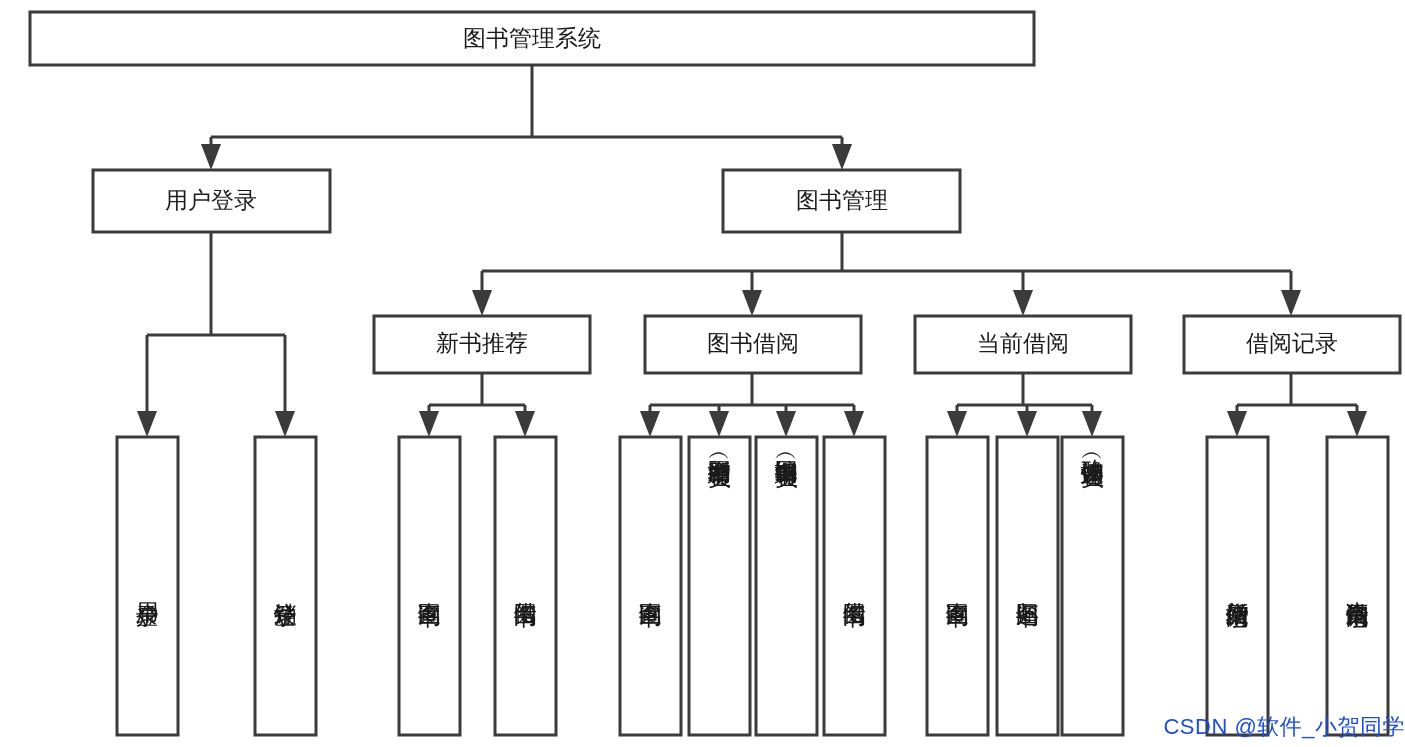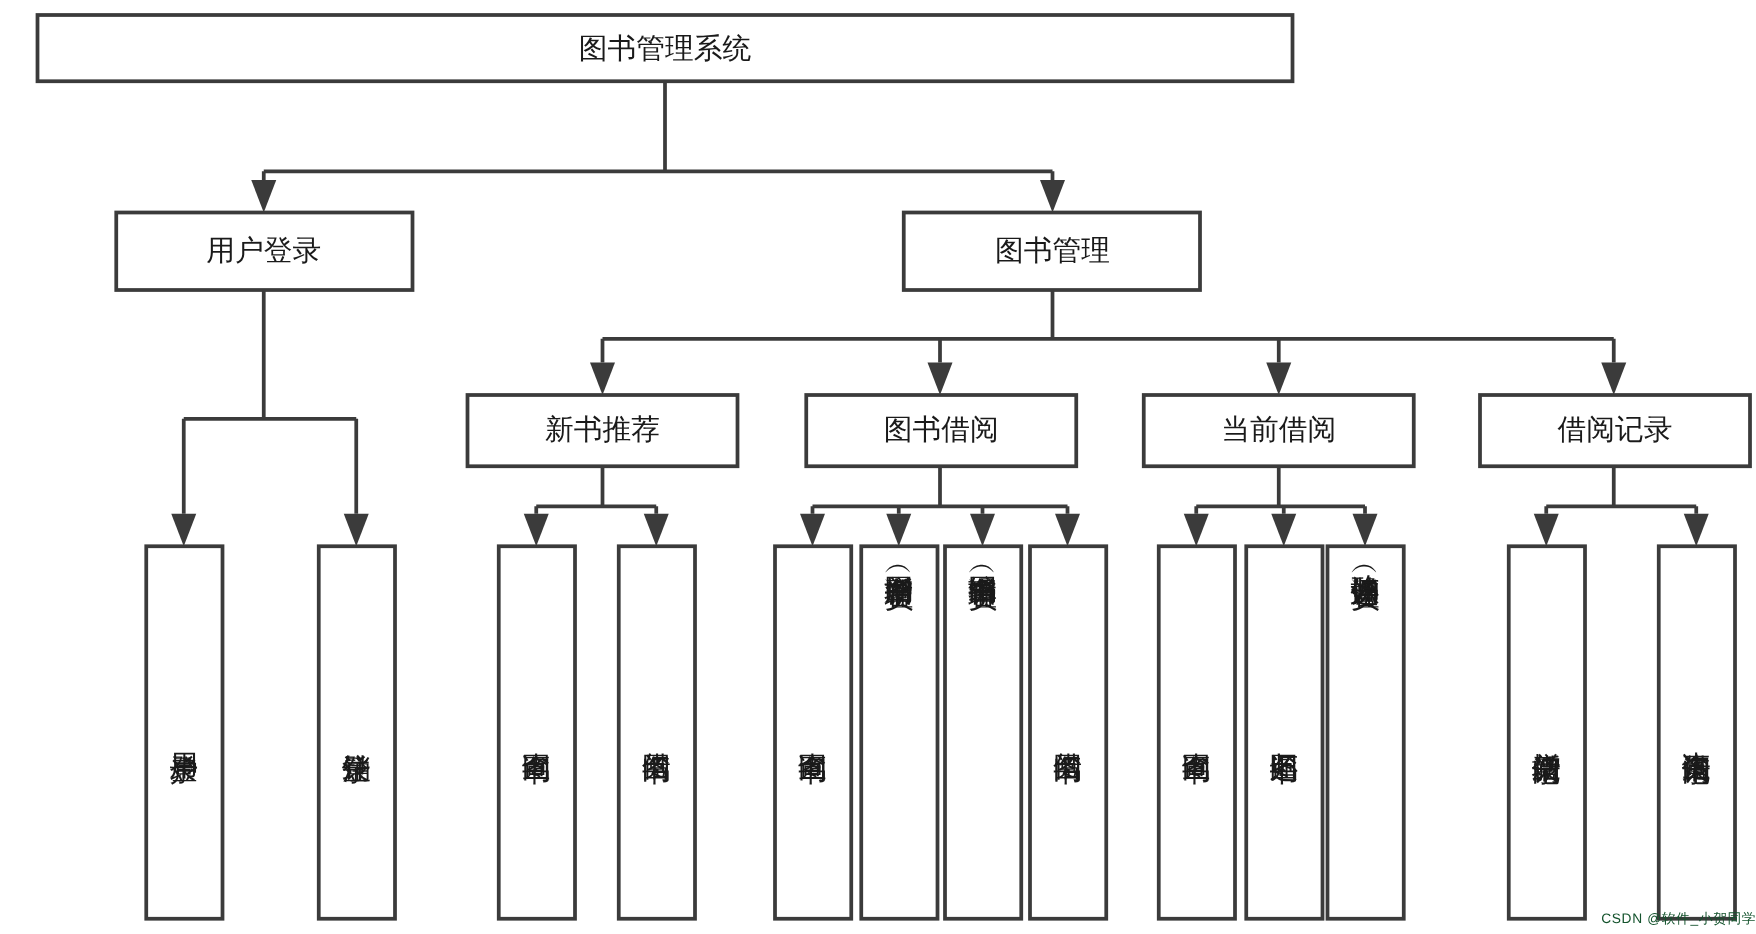--- a/index.html
+++ b/index.html
@@ -69,22 +69,22 @@
     color: #1a1a1a;
     letter-spacing: 1px;
     white-space: nowrap;
     text-align: center;
   }
   .watermark {
     position: absolute;
     right: 12px;
     bottom: 5px;
     font-family: "Liberation Sans", "DejaVu Sans", sans-serif;
-    font-size: 11px;
-    color: #14532d;
+    font-size: 22px;
+    color: #1d4ed8;
     letter-spacing: 0.5px;
     user-select: none;
   }
 </style>
 </head>
 <body>
 
 <div id="diagram-root">
 
   <svg class="flow" viewBox="0 0 1405 747" xmlns="http://www.w3.org/2000/svg">

